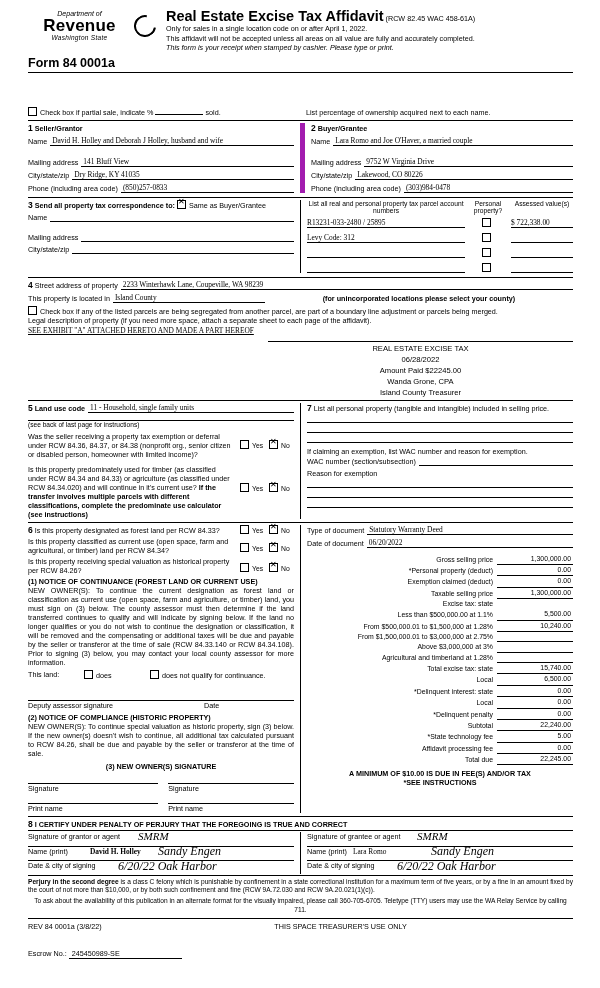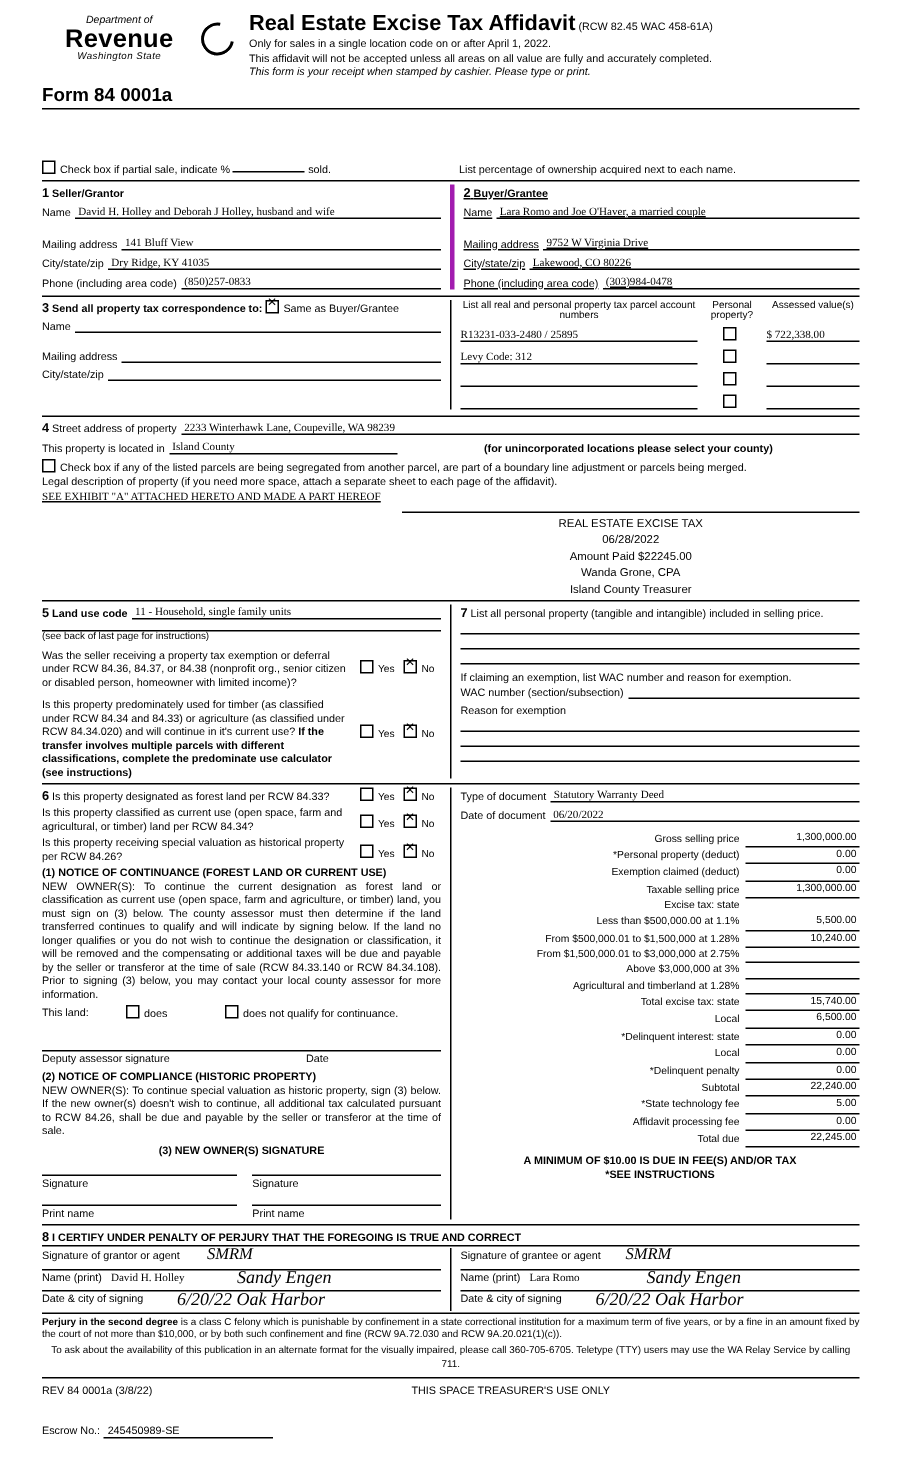--- a/index.html
+++ b/index.html
@@ -104,21 +104,21 @@
           </div>
       <div class="field">
             <span class="k">City/state/zip</span>
         <span class="v hand">Dry Ridge, KY 41035</span>
           </div>
       <div class="field">
             <span class="k">Phone (including area code)</span>
         <span class="v hand">(850)257-0833</span>
           </div>
     </div>
-    <div class="colR" style="border-left:3px solid #a21caf;text-decoration:underline;">
+    <div class="colR" style="border-left:5px solid #a21caf;">
       <div><span class="secnum">2</span>
         <span class="b">Buyer/Grantee</span></div>
       <div class="field">
             <span class="k">Name</span>
         <span class="v hand">Lara Romo and Joe O'Haver, a married couple</span>
           </div>
       <div style="height:8px"></div>
       <div class="field">
             <span class="k">Mailing address</span>
         <span class="v hand">9752 W Virginia Drive</span>
@@ -420,21 +420,21 @@
 
   <div class="cols" style="margin-top:1px;">
     <div class="colL">
       <div style="position:relative;height:14px;">
         <span>Signature of grantor or agent</span>
         <span class="sig" style="position:absolute;left:110px;top:-2px;">SMRM</span>
       </div>
       <div style="border-top:1px solid #000;"></div>
       <div style="position:relative;height:13px;">
         <span>Name (print)</span>
-        <span class="hand" style="margin-left:4px;">David H. Holley</span>
+        <span class="hand" style="margin-left:20px;font-weight:bold;">David H. Holley</span>
         <span class="sigcur" style="position:absolute;left:130px;top:-3px;">Sandy Engen</span>
       </div>
       <div style="border-top:1px solid #000;"></div>
       <div style="position:relative;height:13px;">
         <span>Date &amp; city of signing</span>
         <span class="sigcur" style="position:absolute;left:90px;top:-2px;">6/20/22  Oak Harbor</span>
       </div>
     </div>
     <div class="colR" style="border-left:1px solid #000;">
       <div style="position:relative;height:14px;">

